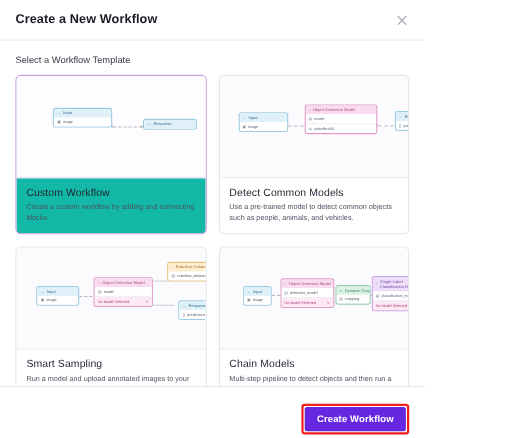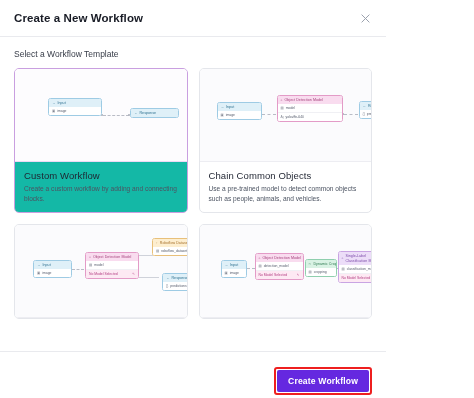--- a/index.html
+++ b/index.html
@@ -178,21 +178,21 @@
               <span class="glyph">←</span>
               <span>Response</span>
             </div>
             <div class="node-row">
               <span class="glyph">{}</span>
               <span>predictions</span>
             </div>
           </div>
         </div>
         <div class="card-text">
-          <div class="card-title">Chain Common Objects</div>
+          <div class="card-title">Detect Common Models</div>
           <div class="card-desc">Use a pre-trained model to detect common objects such as people, animals, and vehicles.</div>
         </div>
       </div>
 
       <div class="card">
         <div class="card-canvas">
           <div class="edge" style="left:57px;top:44px;width:12px;"></div>
           <div class="dot" style="left:55px;top:43.2px;"></div>
           <div class="edge-solid" style="left:124px;top:30px;width:14px;"></div>
           <div class="edge-solid" style="left:124px;top:52px;width:20px;"></div>
@@ -239,20 +239,24 @@
             <div class="node-head">
               <span class="glyph">←</span>
               <span>Response</span>
             </div>
             <div class="node-row">
               <span class="glyph">{}</span>
               <span>predictions</span>
             </div>
           </div>
         </div>
+        <div class="card-text">
+          <div class="card-title">Smart Sampling</div>
+          <div class="card-desc">Run a model and upload annotated images to your Roboflow dataset for continuous model improvement.</div>
+        </div>
       </div>
 
       <div class="card">
         <div class="card-canvas">
           <div class="edge" style="left:47px;top:43px;width:8px;"></div>
           <div class="dot" style="left:45px;top:42.2px;"></div>
           <div class="edge" style="left:96px;top:43px;width:8px;"></div>
           <div class="edge" style="left:130px;top:43px;width:8px;"></div>
           <div class="edge" style="left:180px;top:43px;width:7px;"></div>
 
@@ -316,20 +320,24 @@
             <div class="node-row">
               <span class="glyph">{}</span>
               <span>predictions</span>
             </div>
             <div class="node-row">
               <span class="glyph">{}</span>
               <span>crops</span>
             </div>
           </div>
         </div>
+        <div class="card-text">
+          <div class="card-title">Chain Models</div>
+          <div class="card-desc">Multi-step pipeline to detect objects and then run a separate classification model on each of the detections.</div>
+        </div>
       </div>
 
     </div>
   </div>
 
   <div class="modal-footer">
     <span class="create-wrap">
       <button class="create-btn">Create Workflow</button>
     </span>
   </div>

